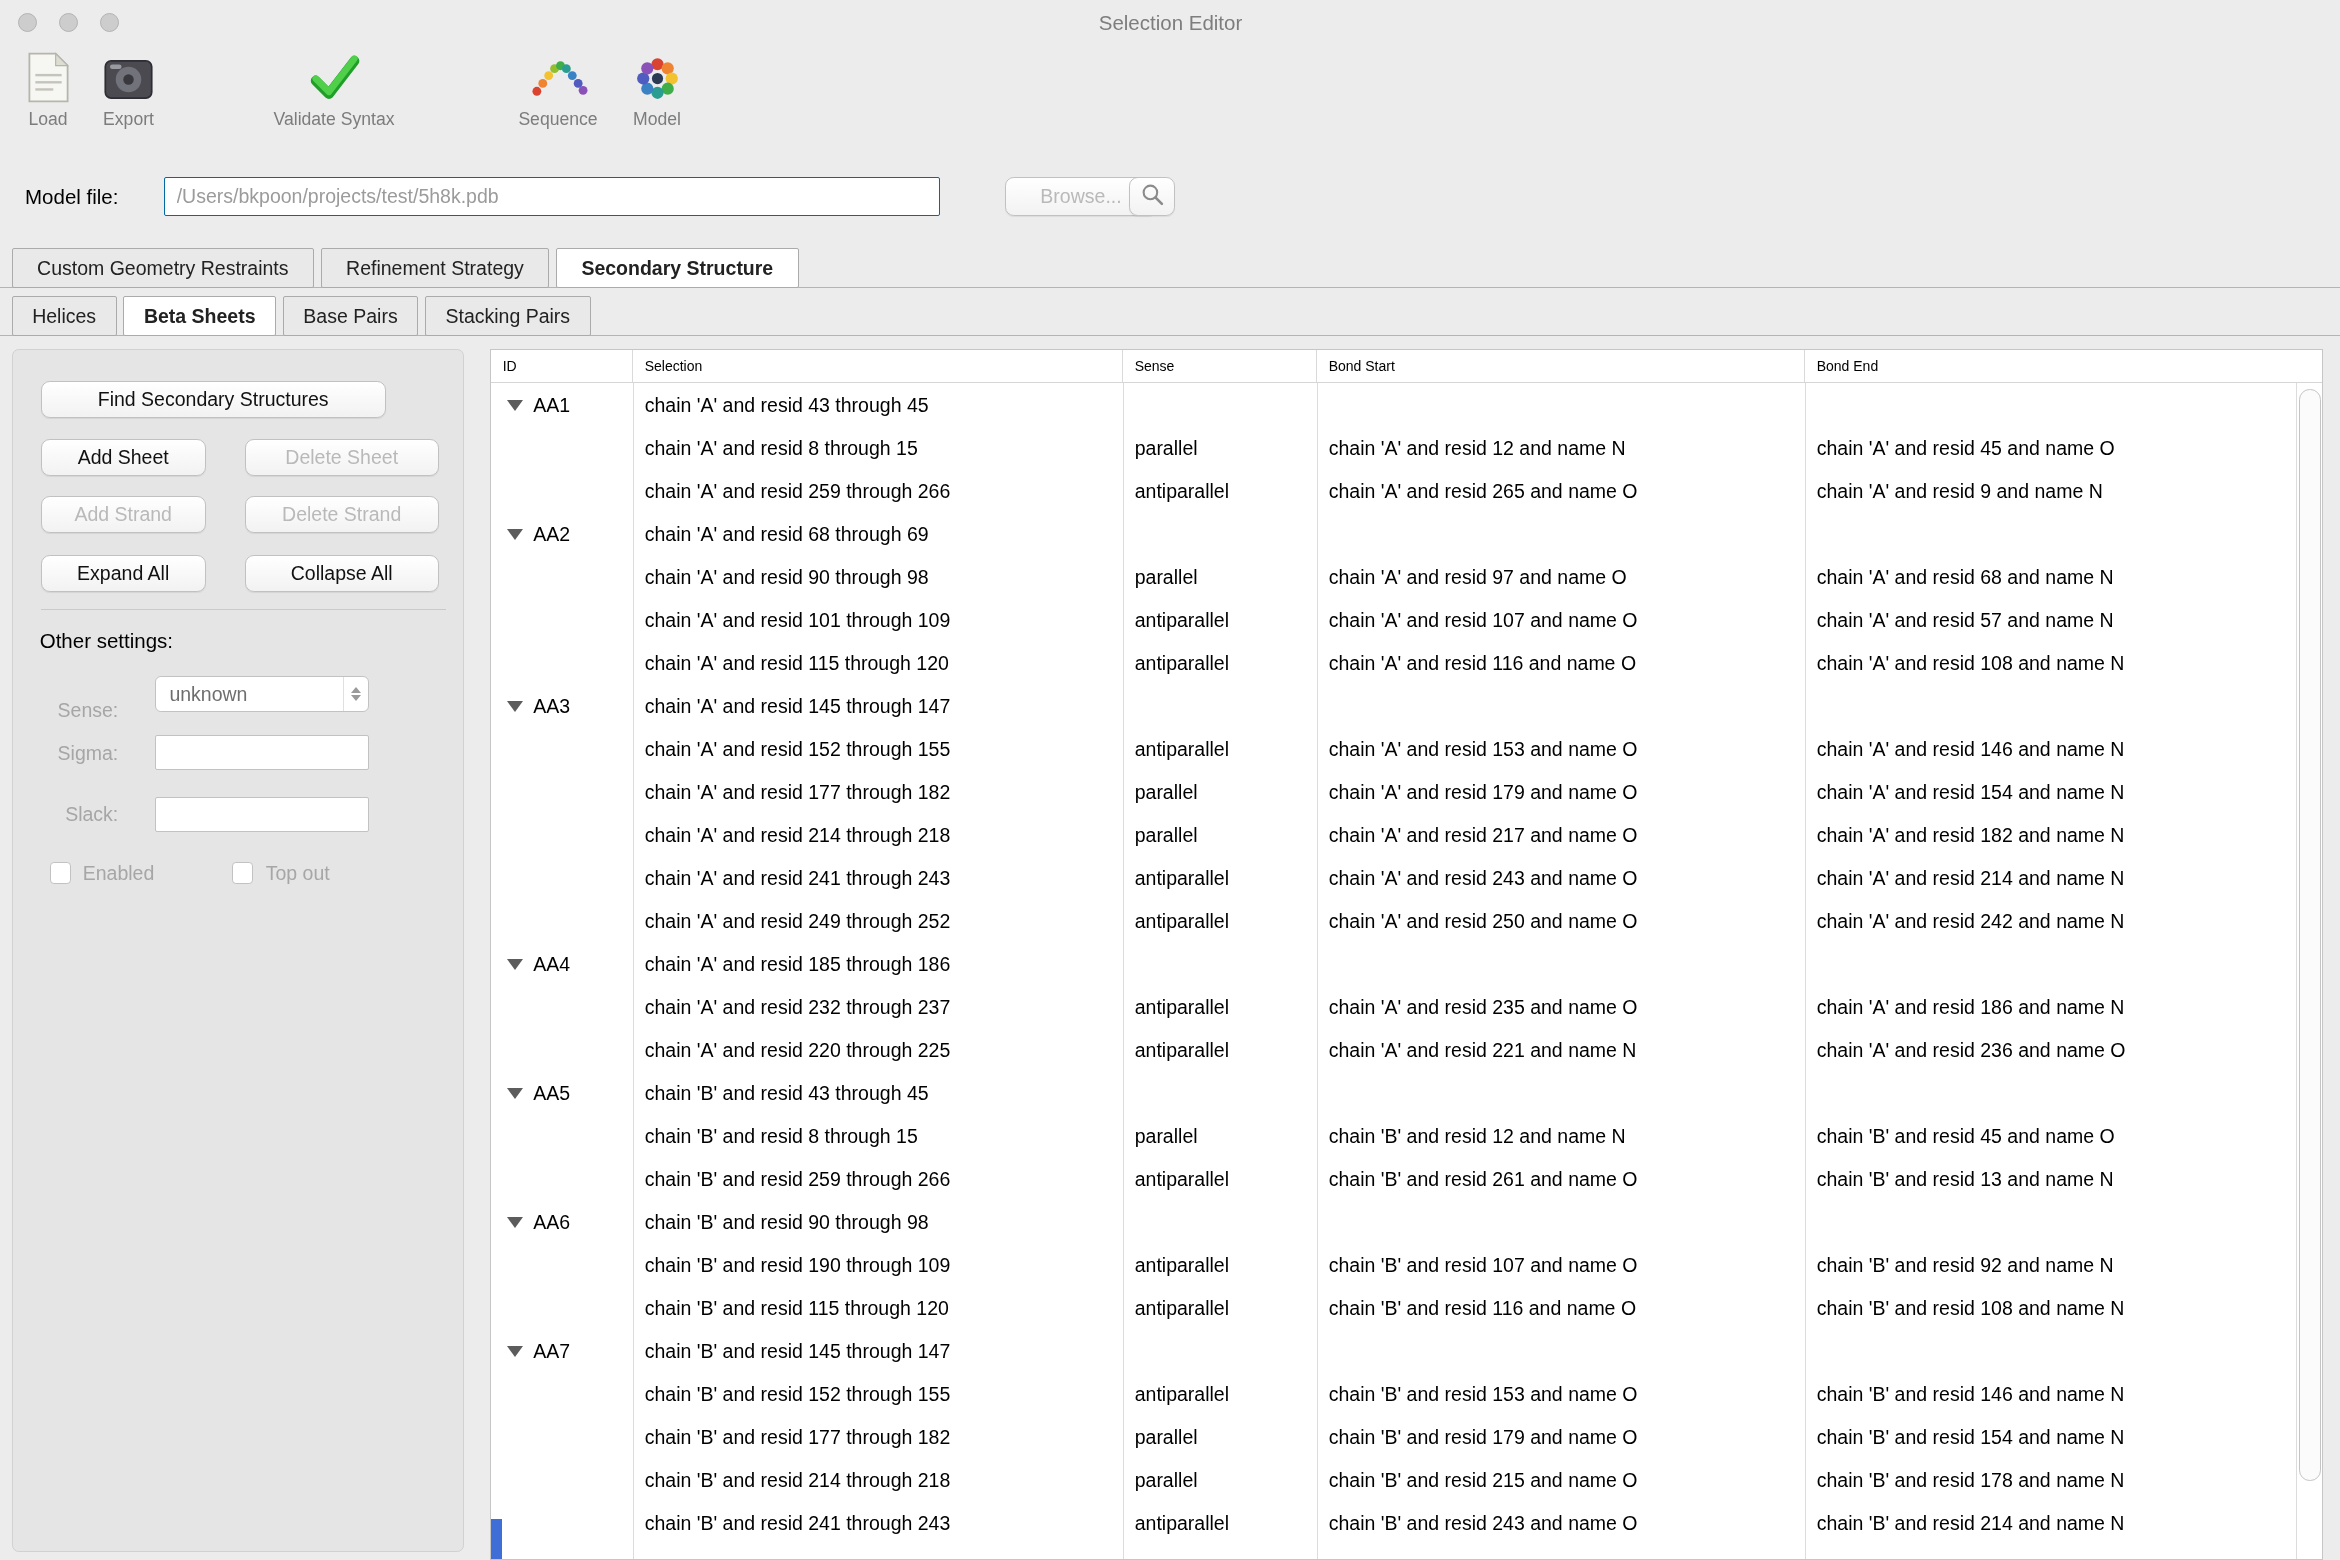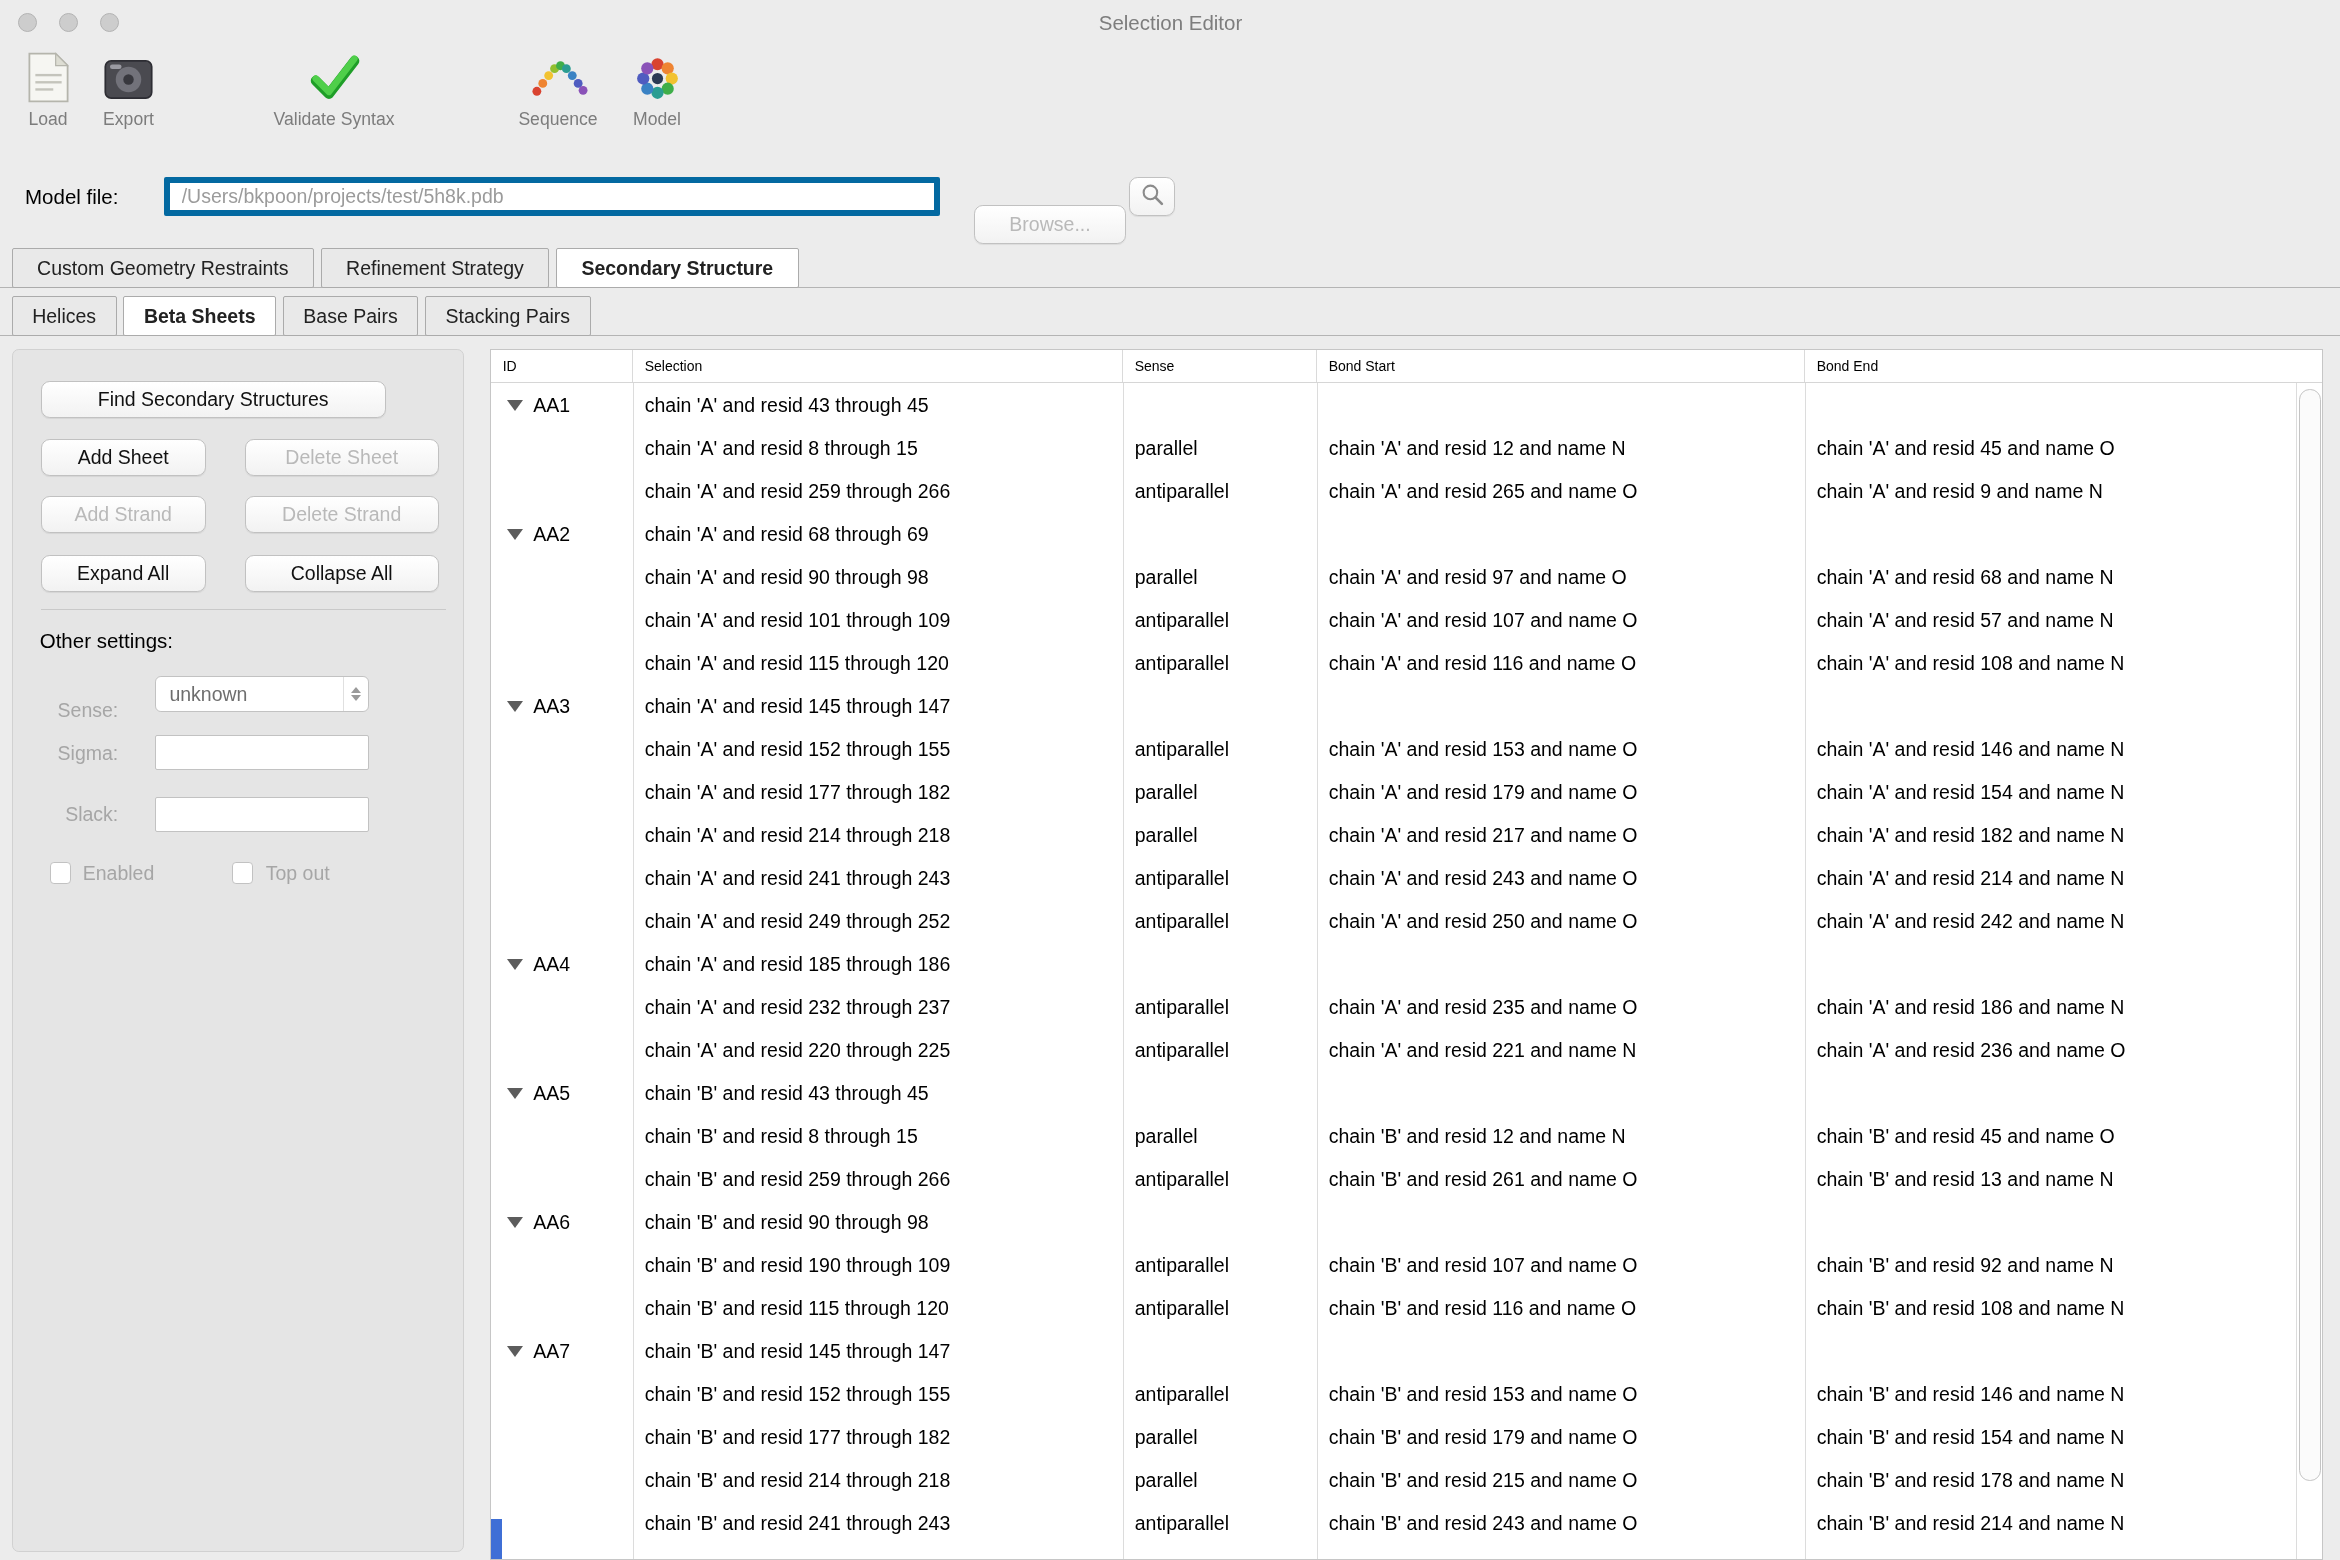--- a/index.html
+++ b/index.html
@@ -15,22 +15,22 @@
   
   .titlebar { position:absolute; top:0; left:0; right:0; height:45px; }
   .title { text-align:center; line-height:45px; color:#7d7d7d; font-size:20.5px; }
   .traffic { position:absolute; top:12.7px; left:17.6px; display:flex; gap:21.5px; }
   .light { width:19.5px; height:19.5px; border-radius:50%; background:#cdcdcd; border:1px solid #b3b3b3; }
   
   .tool { position:absolute; top:47px; display:flex; flex-direction:column; align-items:center; gap:4.9px; color:#7c7c7c; font-size:17.6px; cursor:default; }
   .tool .icon { height:57px; display:flex; align-items:flex-end; justify-content:center; }
   
   .mf-label { position:absolute; left:25px; top:185px; font-size:20.5px; color:#000; }
-  .mf-input { position:absolute; left:164px; top:177px; width:776px; height:39px; background:#fff; border:6px solid #0369a1; border-radius:2px; padding:0 11.7px; font-family:"Liberation Sans",sans-serif; font-size:19.5px; color:#9b9b9b; }
-  .mf-browse { position:absolute; left:974px; top:177px; width:152px; height:39px;margin-top:28px; }
+  .mf-input { position:absolute; left:164px; top:177px; width:776px; height:39px; background:#fff; border:1px solid #0369a1; border-radius:2px; padding:0 11.7px; font-family:"Liberation Sans",sans-serif; font-size:19.5px; color:#9b9b9b; }
+  .mf-browse { position:absolute; left:1005px; top:177px; width:152px; height:39px; }
   .mf-search { position:absolute; left:1129px; top:177px; width:46px; height:39px; display:flex; align-items:center; justify-content:center; }
   
   .btn { background:linear-gradient(#ffffff,#f2f2f2); border:1px solid #c1c1c1; border-radius:8.8px;
          display:flex; align-items:center; justify-content:center; font-size:19.5px; color:#111;
          box-shadow:0 1px 1px rgba(0,0,0,0.07); cursor:default; }
   .btn.disabled { color:#b9b9b9; }
   
   .hline { position:absolute; left:0; right:0; height:1px; background:#b4b4b4; }
   .tabrow { position:absolute; left:11.7px; display:flex; gap:6.8px; z-index:2; }
   .tab { height:40px; border:1px solid #ababab; background:#e9e9e9; display:flex; align-items:center; padding:0 24.4px; font-size:19.5px; color:#222; border-radius:2px; cursor:default; }

